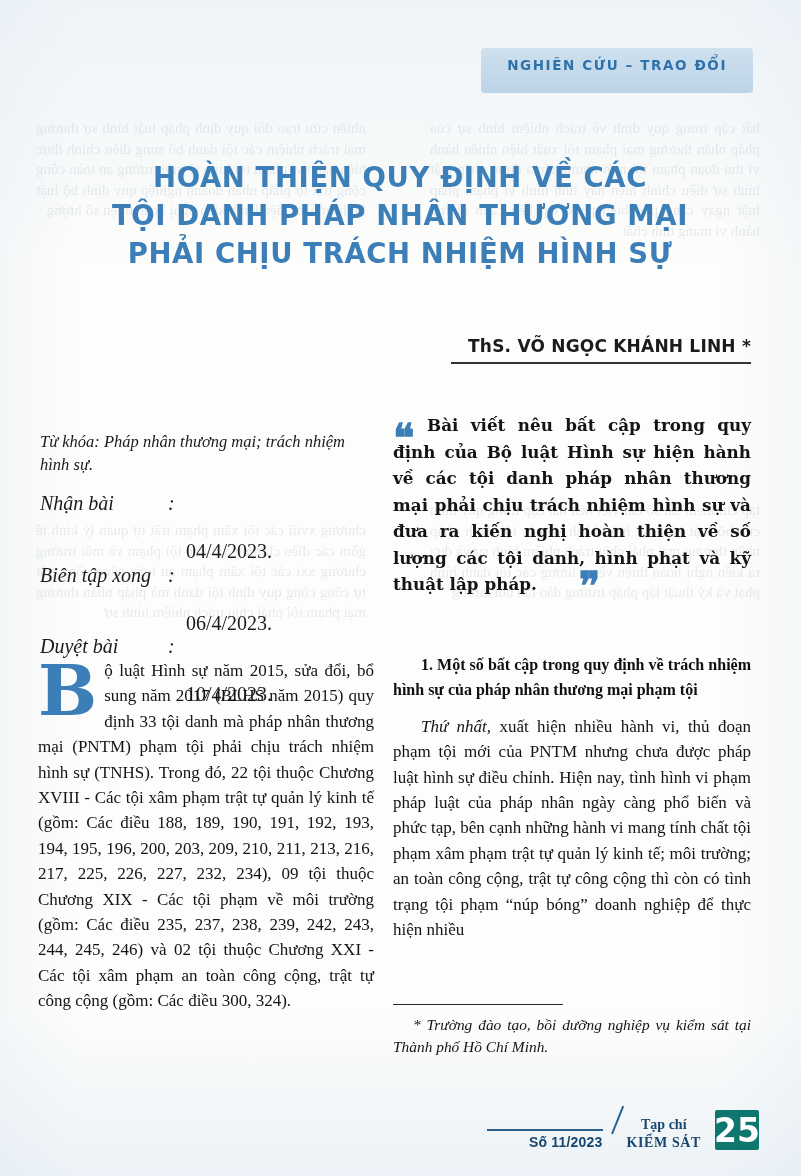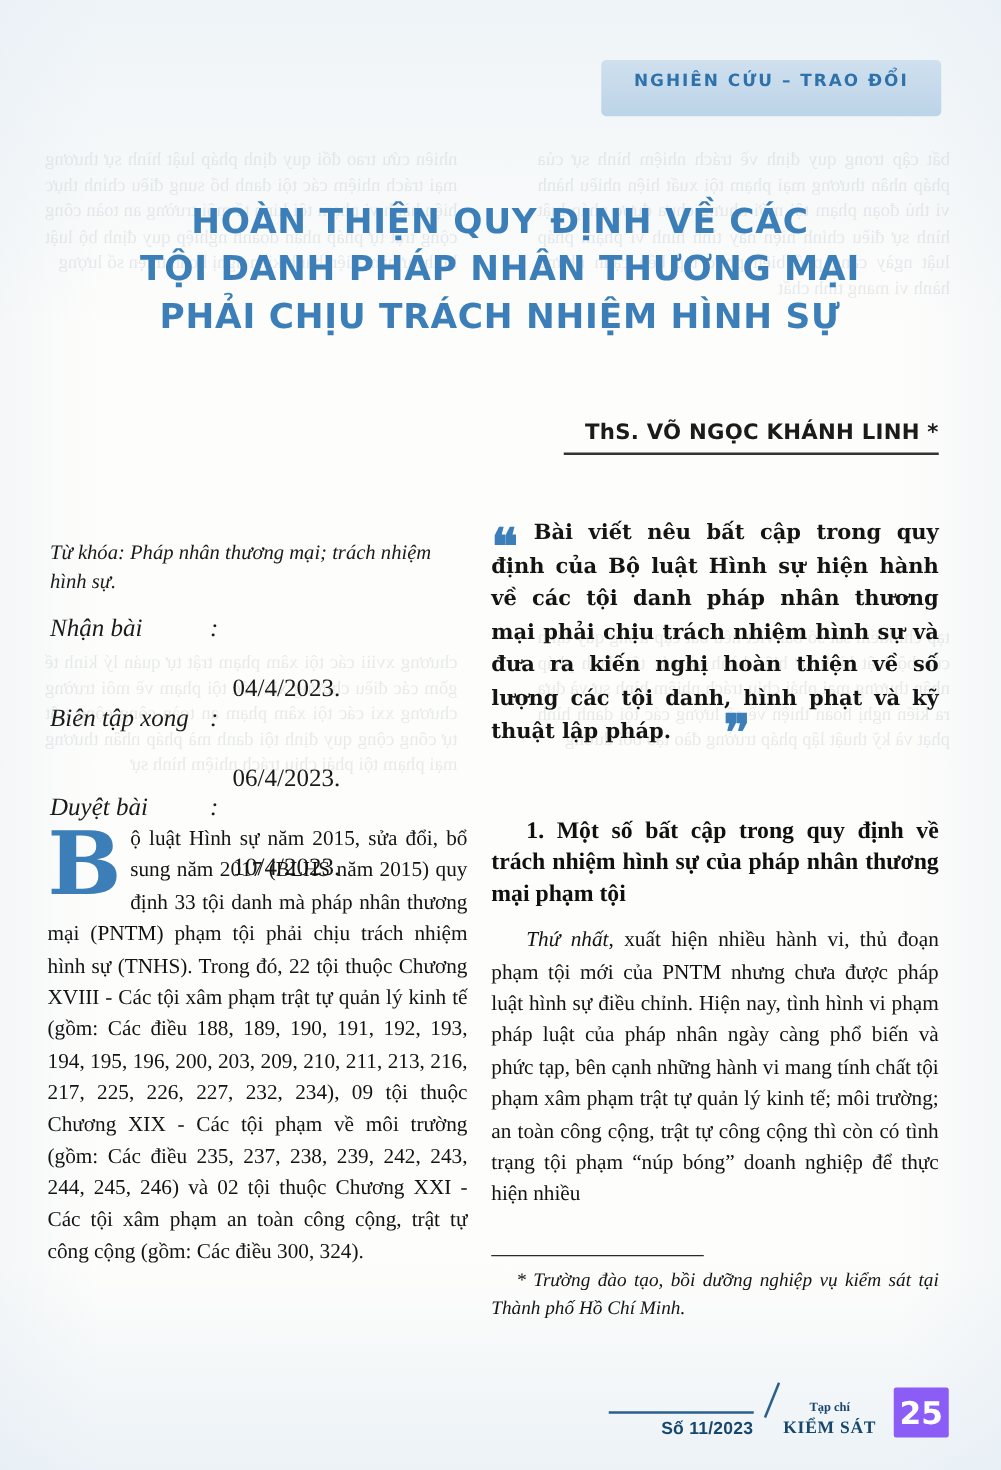--- a/index.html
+++ b/index.html
@@ -208,21 +208,21 @@
     font-size: 70px;
     line-height: 58px;
     color: #3c7fb8;
     padding: 2px 7px 0 0;
     margin-top: 2px;
   }
 
   .section-heading {
     font-family: "Liberation Serif", serif;
     font-weight: bold;
-    font-size: 19px;
+    font-size: 16px;
     line-height: 25.4px;
     text-align: justify;
     text-indent: 28px;
     color: #101010;
     margin-bottom: 11px;
   }
   .para {
     text-indent: 28px;
     margin: 0;
   }
@@ -302,39 +302,39 @@
     transform-origin: bottom center;
   }
   .footer-brand {
     text-align: center;
     padding: 0 10px 0 0;
     line-height: 1;
   }
   .footer-brand-top {
     font-family: "Liberation Serif", serif;
     font-weight: bold;
-    font-size: 10px;
+    font-size: 14px;
     color: #17466e;
     display: block;
     margin-bottom: 4px;
   }
   .footer-brand-main {
     font-family: "Liberation Serif", serif;
     font-weight: bold;
     font-size: 14px;
     letter-spacing: 0.6px;
     color: #17466e;
     display: block;
   }
   .page-number {
-    background: #8b5cf6;
+    background: #0f766e;
     color: #ffffff;
     font-family: "DejaVu Sans", sans-serif;
     font-weight: bold;
-    font-size: 25px;
+    font-size: 33px;
     width: 44px;
     height: 40px;
     display: flex;
     align-items: center;
     justify-content: center;
     border-radius: 2px;
     margin-left: 4px;
   }
 </style>
 </head>

